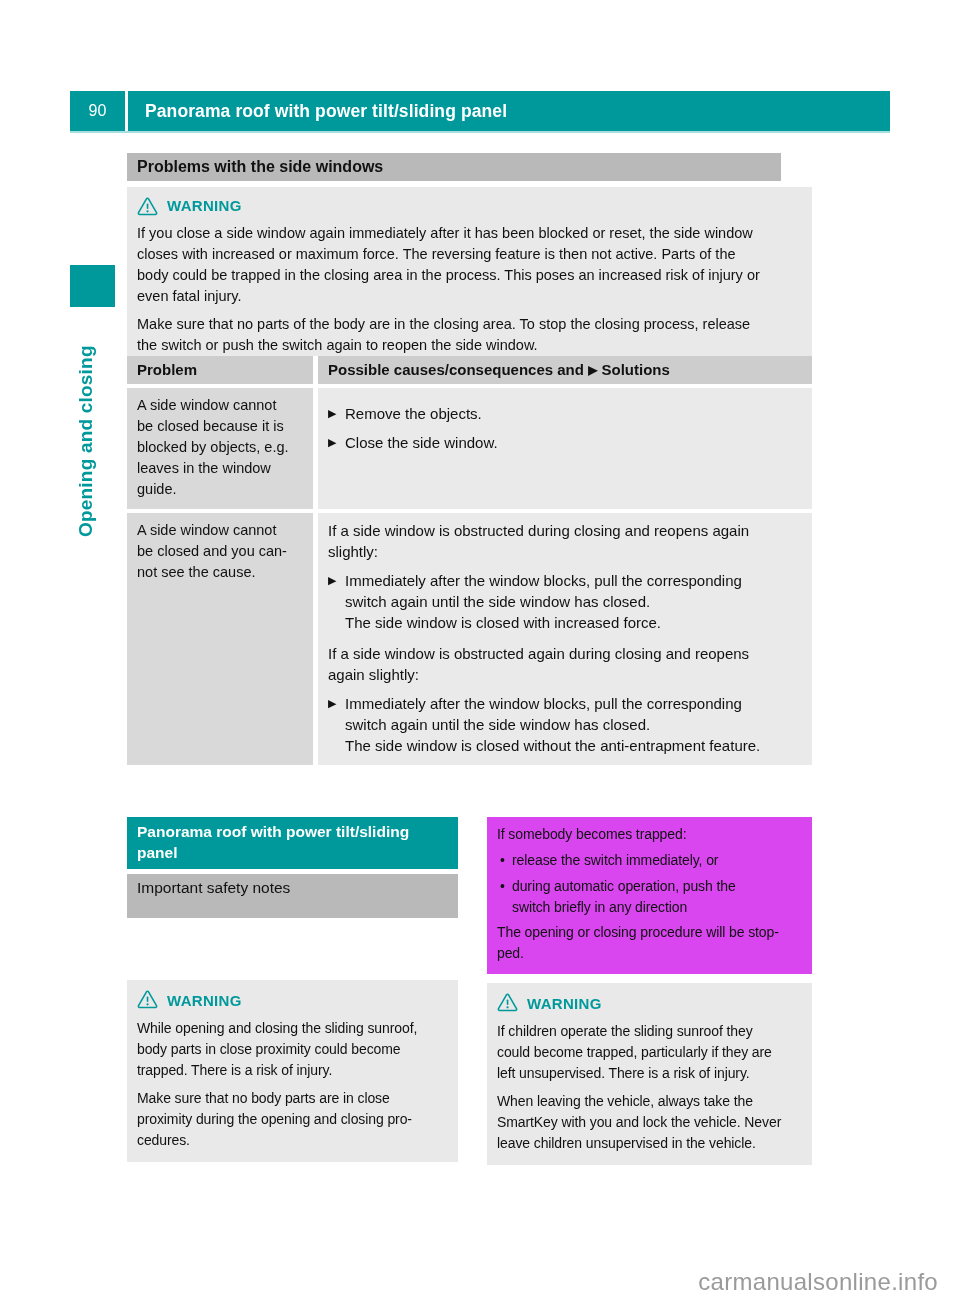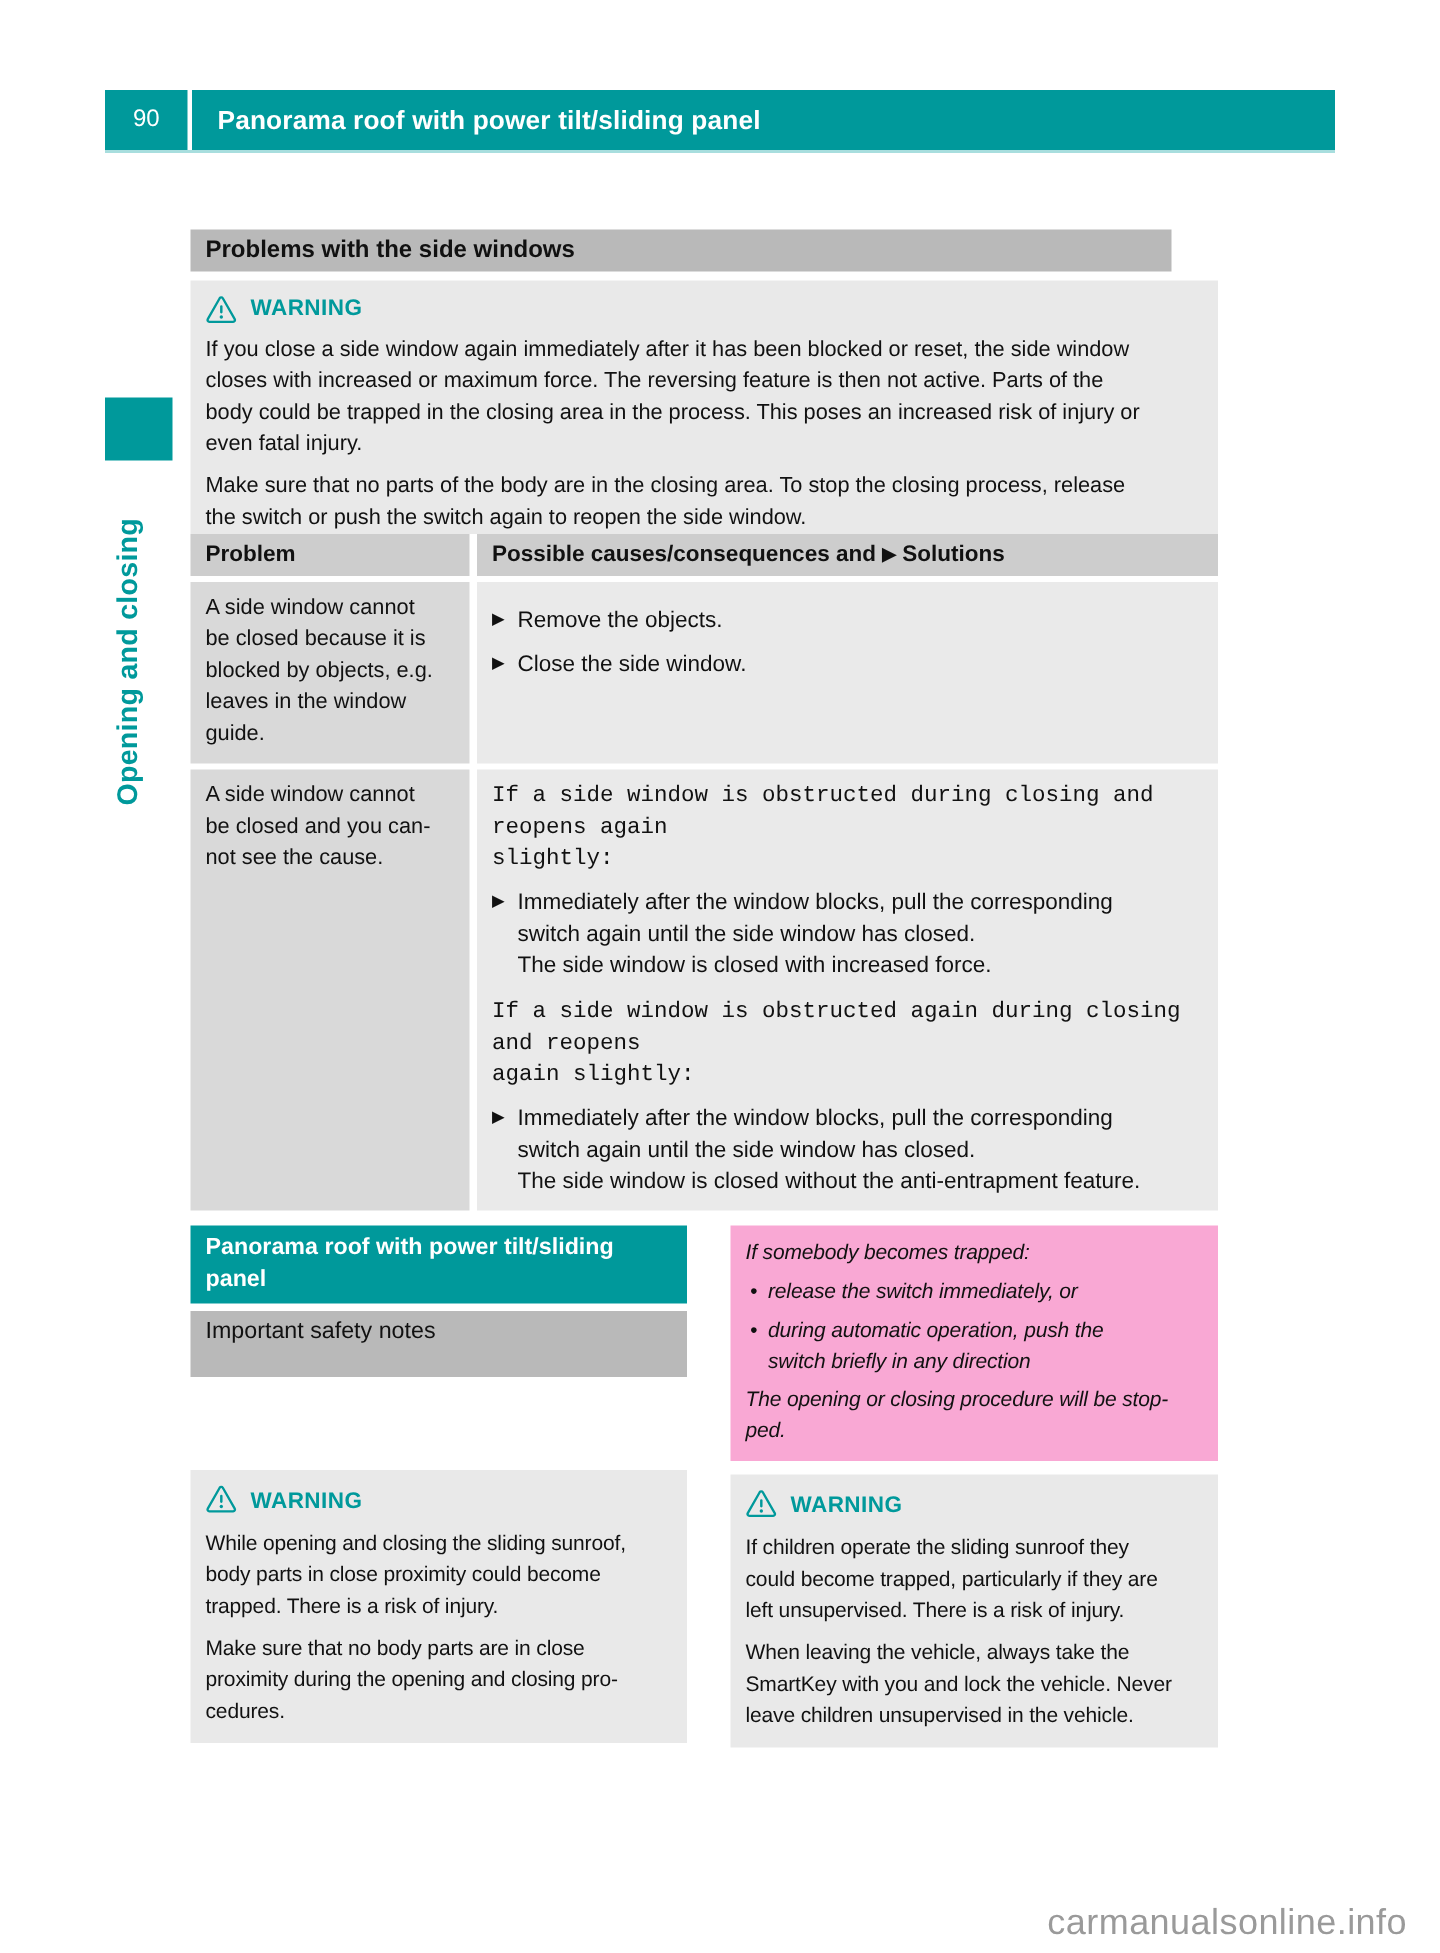--- a/index.html
+++ b/index.html
@@ -11,21 +11,21 @@
     background: #ffffff;
     font-family: "Liberation Sans", sans-serif;
     color: #111;
     overflow: hidden;
   }
   .pre { white-space: pre-line; }
 
   
   .header-bar {
     position: absolute;
-    left: 70px; top: 60px;
+    left: 70px; top: 91px;
     width: 820px; height: 42px;
     background: var(--teal);
     display: flex;
     align-items: center;
     border-bottom: 2px solid #a8dede;
   }
   .page-num {
     width: 58px;
     align-self: stretch;
     display: flex; align-items: center; justify-content: center;
@@ -123,21 +123,21 @@
   .cell.solution {
     background: #eaeaea;
     font-size: 15px;
     line-height: 21px;
     padding-top: 7px;
   }
   .head-arrow { font-size: 12px; position: relative; top: -1px; }
   .sol-item { display: flex; margin-top: 5px; }
   .sol-item:first-child { margin-top: 0; }
   .s-arrow { font-size: 11px; line-height: 21px; width: 17px; flex: 0 0 17px; }
-  .solution .intro { margin-top: 10px; font-family: Liberation Mono, monospace; }
+  .solution .intro { margin-top: 10px; }
   .solution .intro:first-child { margin-top: 0; }
   .solution .sol-item { margin-top: 8px; }
 
   
   .teal-heading {
     position: absolute;
     left: 127px; top: 817px;
     width: 331px;
     background: var(--teal);
     color: #fff;
@@ -173,23 +173,22 @@
     position: absolute;
     left: 127px; top: 980px;
     width: 331px;
     min-height: 164px;
   }
   .infobox {
     position: absolute;
     left: 487px; top: 817px;
     width: 325px;
     min-height: 148px;
-    background: #f9a8d4;
+    background: #d946ef;
     padding: 7px 10px 10px 10px;
-    font-style: italic;
   }
   .infobox .outro { margin-top: 4px; }
   .b-item { display: flex; margin-top: 5px; }
   .b-dot { width: 15px; flex: 0 0 15px; padding-left: 3px; line-height: 21px; }
   .warnbox.right-col {
     position: absolute;
     left: 487px; top: 983px;
     width: 325px;
     min-height: 164px;
   }

